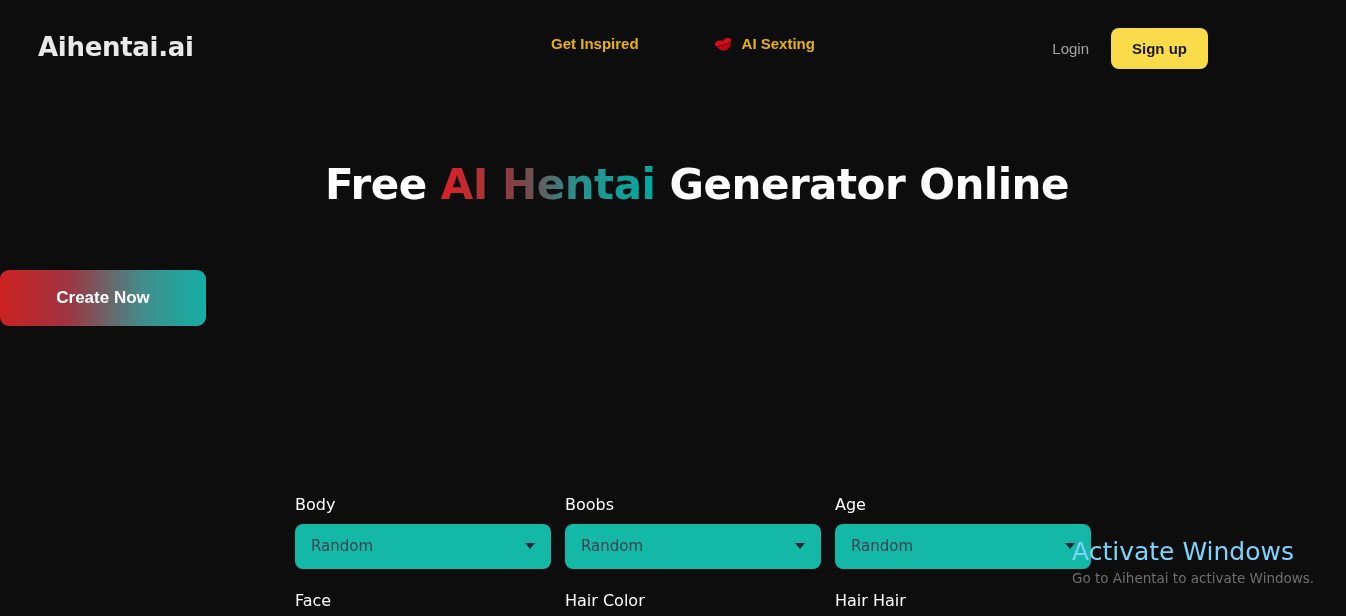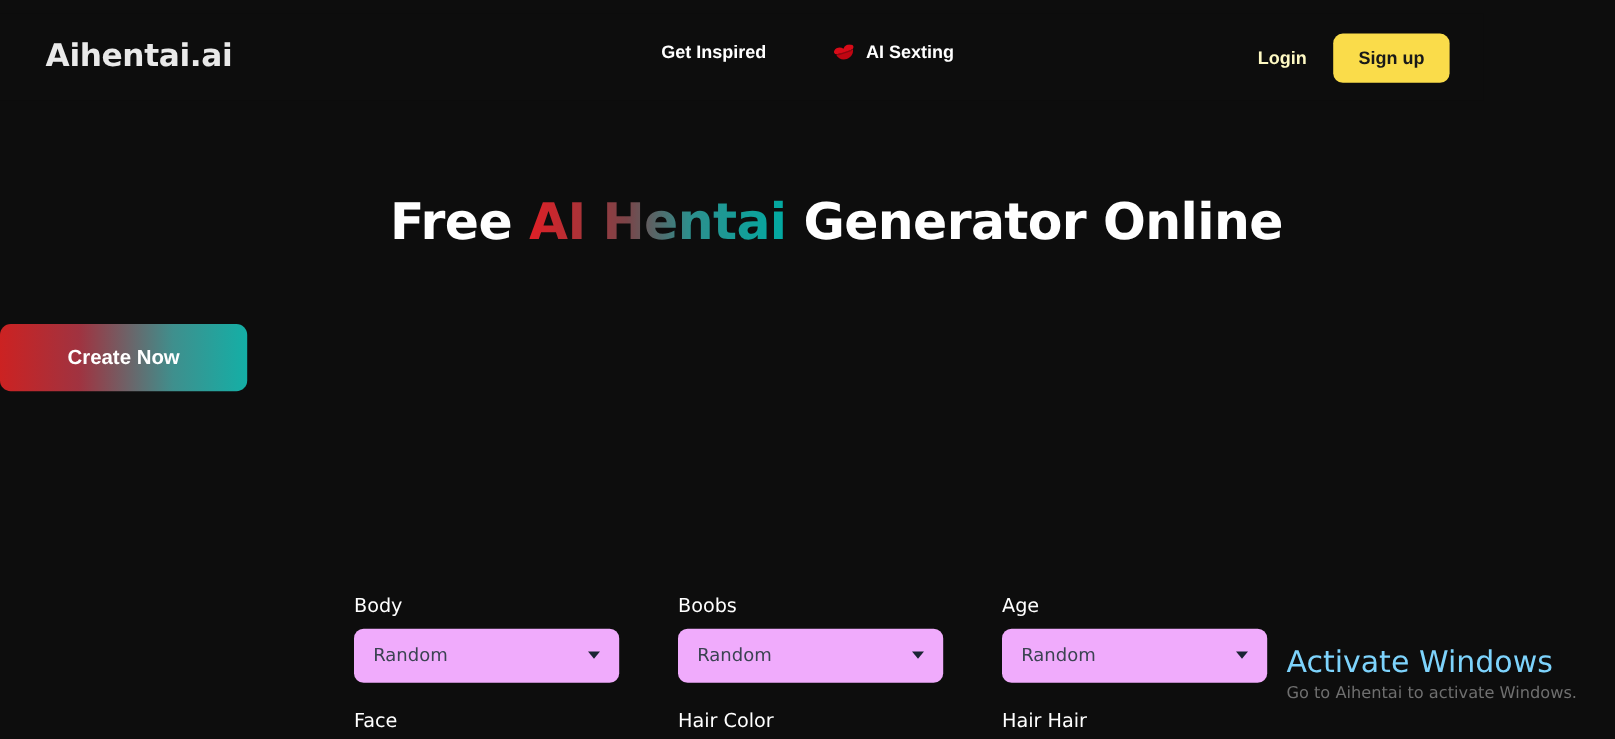--- a/index.html
+++ b/index.html
@@ -23,32 +23,32 @@
     font-size:26px; font-weight:bold;
     color:#e9e9e9;
     letter-spacing:-0.3px;
     font-family:"DejaVu Sans", sans-serif;
   }
   .nav-center {
     position:absolute; left:0; top:24px; width:1346px;
     display:flex; justify-content:center; align-items:center; gap:56px;
   }
   .nav-link {
-    font-size:15px; font-weight:bold; color:#ffffff;
-    display:flex; align-items:center; gap:9px;
-    white-space:nowrap; cursor:pointer;
+    font-size:15px; font-weight:bold; color:#eab308;
+    display:flex; align-items:flex-end; gap:9px;
+    white-space:nowrap; cursor:pointer;margin-left:20px;
   }
   .lips-icon { display:block; width:18px; height:14px; }
 
   .nav-right {
     position:absolute; right:28px; top:17px;
     display:flex; align-items:center; gap:18px;
   }
   .login-link {
-    font-size:15px; font-weight:bold; color:#fef9c3;
+    font-size:15px; font-weight:normal; color:#a3a3a3;
     cursor:pointer; padding:6px 4px;
   }
   .signup-btn {
     background:#fadc4a; color:#191919;
     font-size:15px; font-weight:bold;
     border:none; border-radius:8px;
     padding:12px 21px; cursor:pointer;
     font-family:"Liberation Sans", sans-serif;
   }
 
@@ -90,22 +90,22 @@
     display:flex; gap:49px;
   }
   .field { width:221px; }
   .field-label {
     font-size:16px; color:#ffffff;
     margin-bottom:10px; line-height:1.1;
     font-family:"DejaVu Sans", sans-serif;
   }
   .select-box {
     position:relative;
-    width:221px; height:45px;
-    background:#f0abfc; border-radius:8px;
+    width:256px; height:45px;
+    background:#14b8a6; border-radius:8px;
     display:flex; align-items:center;
     padding:0 16px; cursor:pointer;
   }
   .select-value {
     font-size:15px; color:#3b4352;
     font-family:"DejaVu Sans", sans-serif;
   }
   .chevron {
     position:absolute; right:16px; top:50%;
     transform:translateY(-50%);

